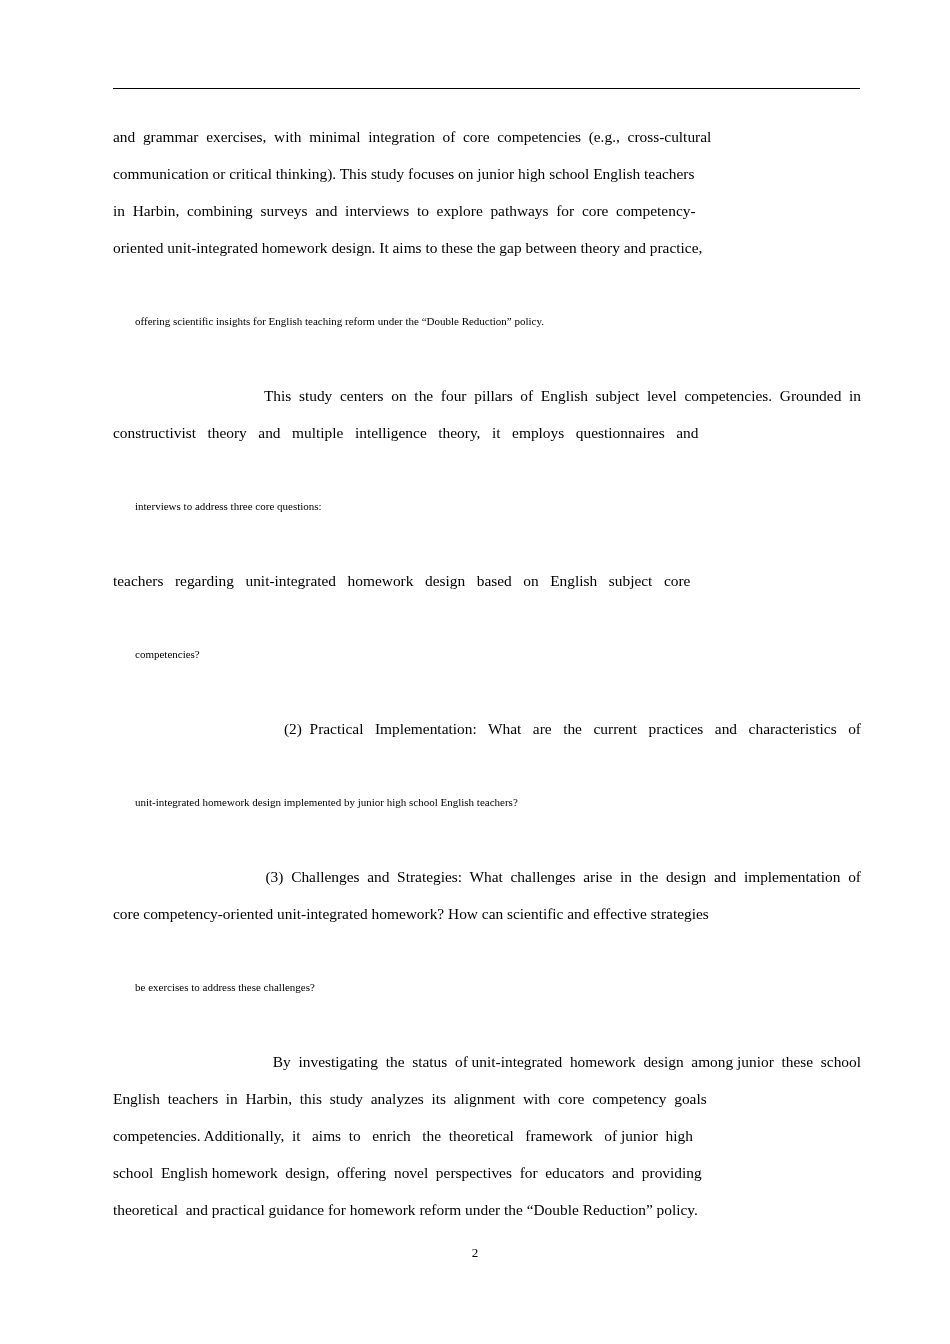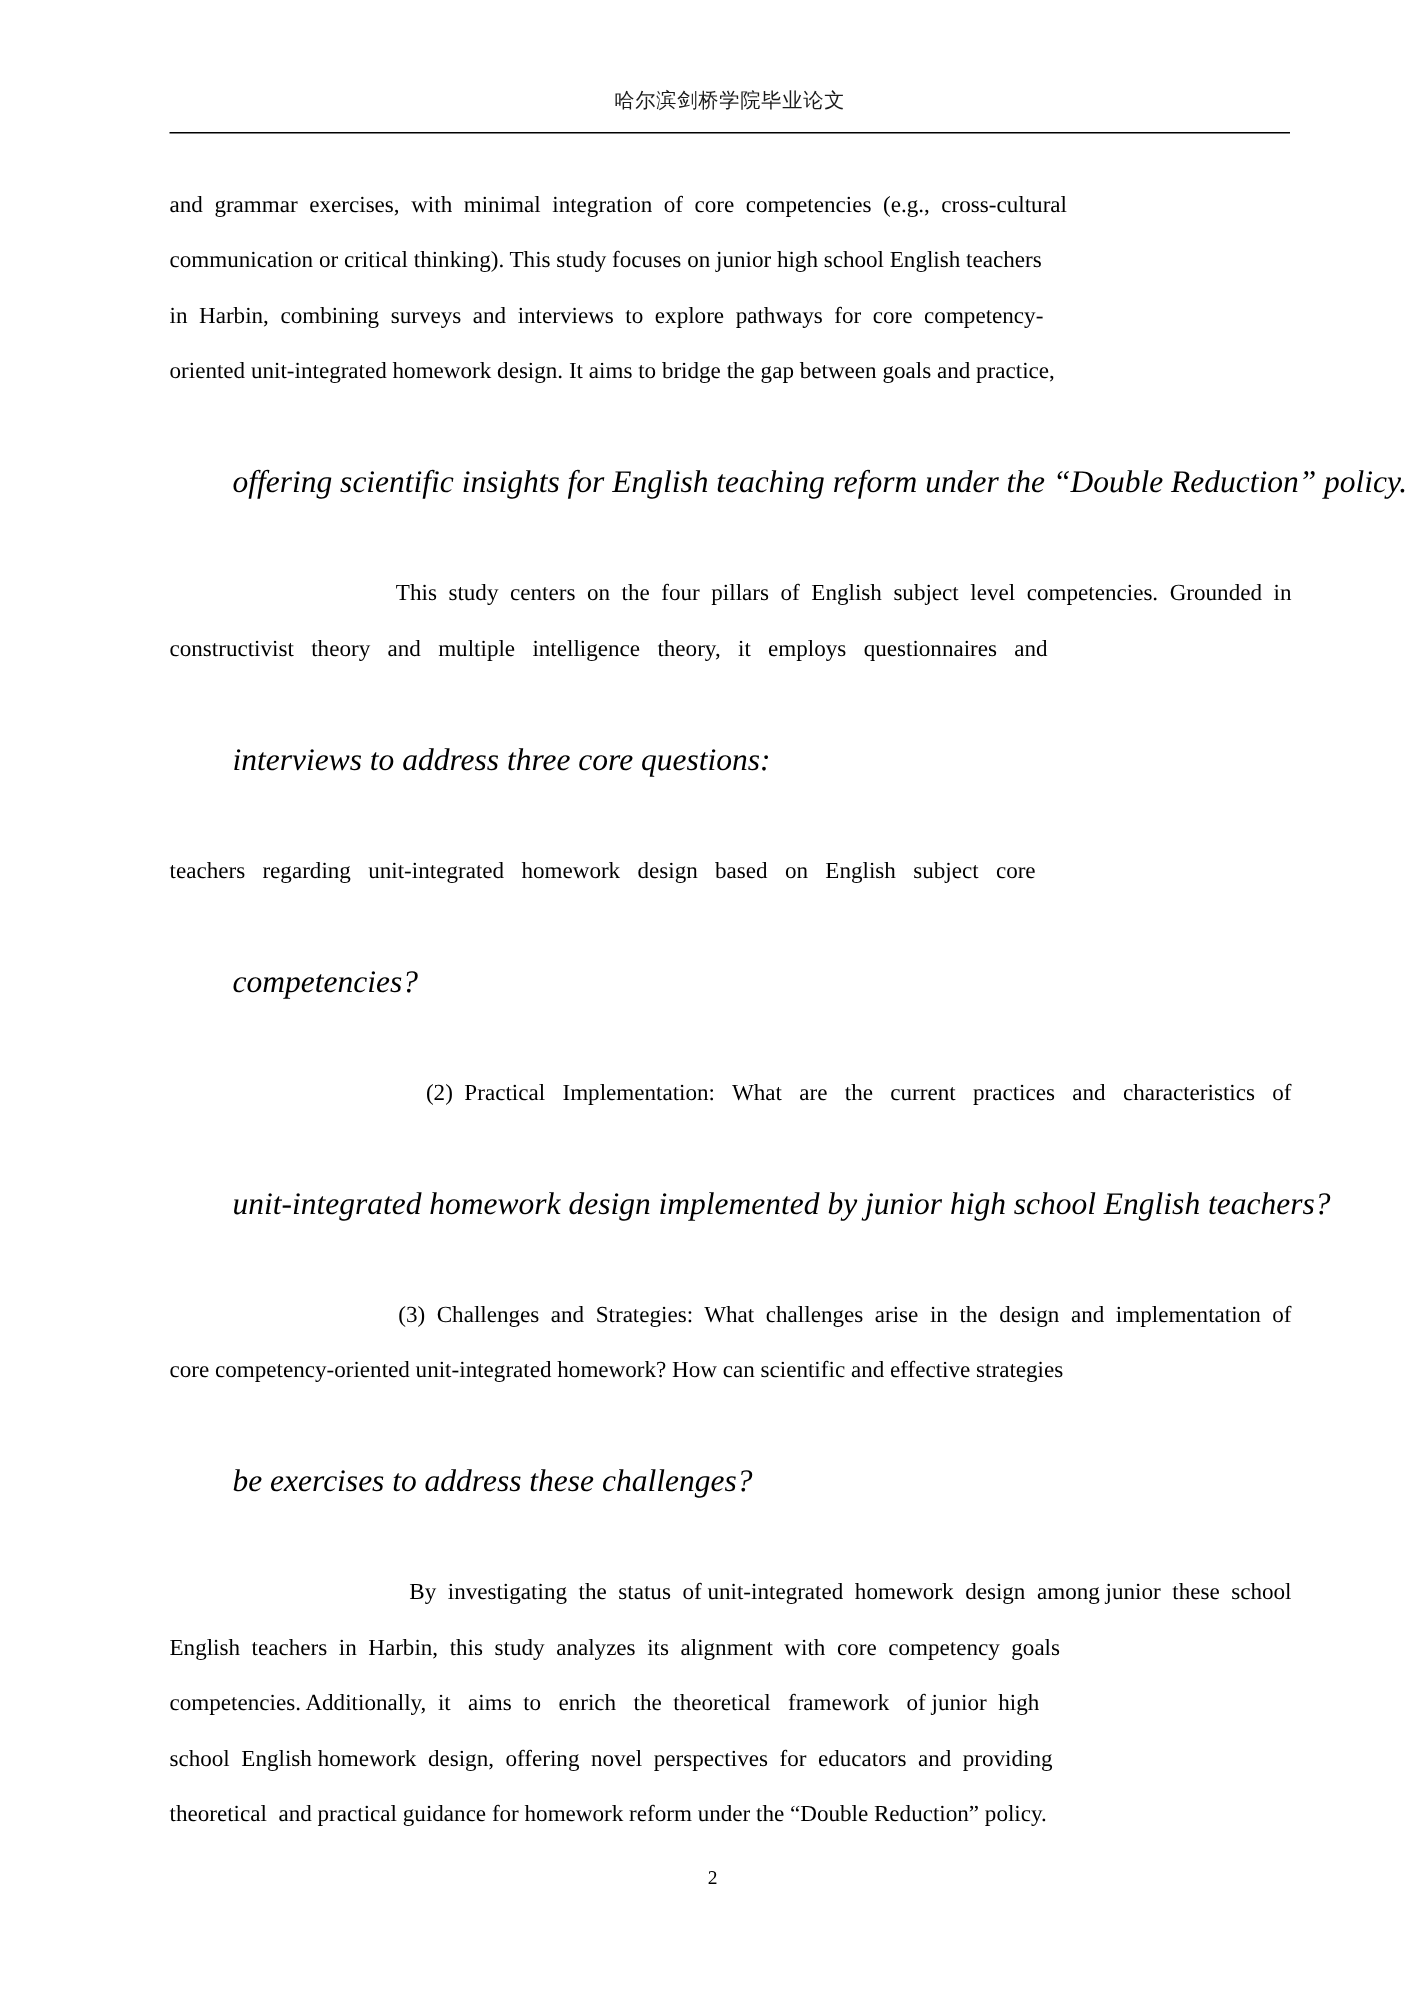--- a/index.html
+++ b/index.html
@@ -64,23 +64,22 @@
   .jline.indent-first::before {
     content: "";
     display: inline-block;
     width: 34px;
     flex: 0 0 34px;
   }
   .jline > span { white-space: pre; }
   .fline {
     display: block;
     line-height: 37px;
-    font-size: 21px;
+    font-size: 11px;
     white-space: pre;
-    font-style: italic;
   }
 
   
   .footer {
     position: absolute;
     left: 0;
     top: 1243px;
     width: 950px;
     text-align: center;
   }
@@ -88,39 +87,36 @@
     font-size: 13px;
     line-height: 16px;
     color: #000000;
   }
 </style>
 </head>
 <body>
 
 <div class="page">
 
-  <div class="header">
-    <span class="header-title">哈尔滨剑桥学院毕业论文</span>
-  </div>
   <div class="header-rule"></div>
 
   <div class="body-frame">
 
     <div class="para-block">
       <div class="jline">
         <span>and  grammar  exercises,  with  minimal  integration  of  core  competencies  (e.g.,  cross-cultural</span>
       </div>
       <div class="jline">
         <span>communication or critical thinking). This study focuses on junior high school English teachers</span>
       </div>
       <div class="jline">
         <span>in  Harbin,  combining  surveys  and  interviews  to  explore  pathways  for  core  competency-</span>
       </div>
       <div class="jline">
-        <span>oriented unit-integrated homework design. It aims to bridge the gap between goals and practice,</span>
+        <span>oriented unit-integrated homework design. It aims to these the gap between theory and practice,</span>
       </div>
       <div class="fline">
         <span>offering scientific insights for English teaching reform under the “Double Reduction” policy.</span>
       </div>
     </div>
 
     <div class="para-block">
       <div class="jline indent-first">
         <span>This  study  centers  on  the  four  pillars  of  English  subject  level  competencies.  Grounded  in</span>
       </div>

